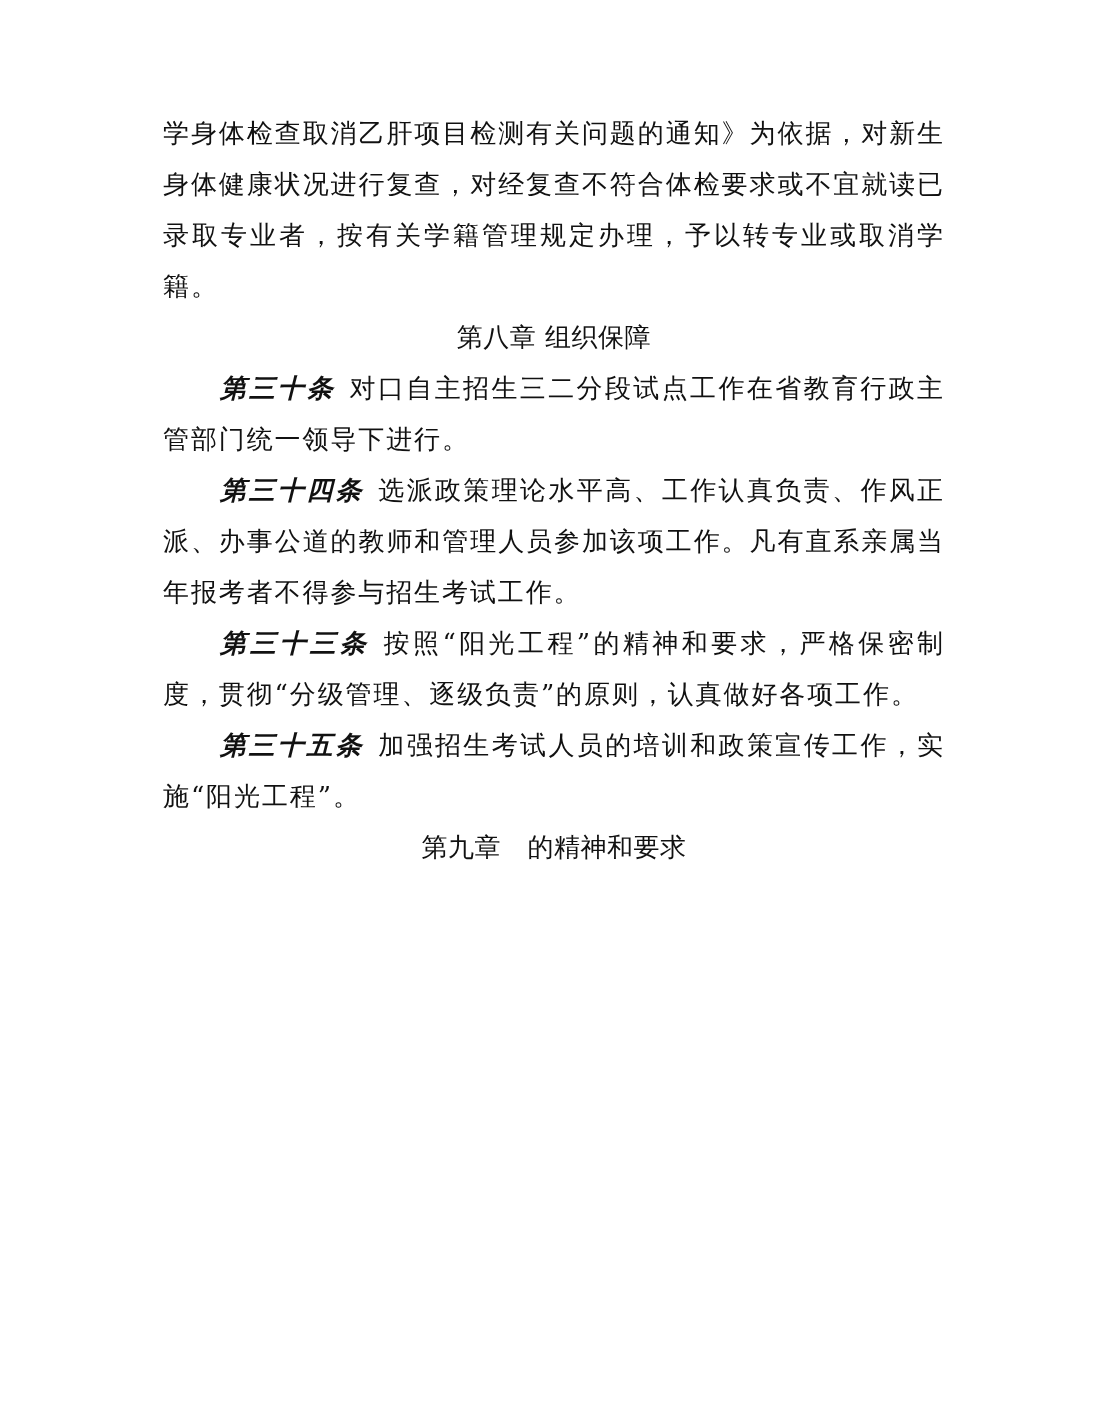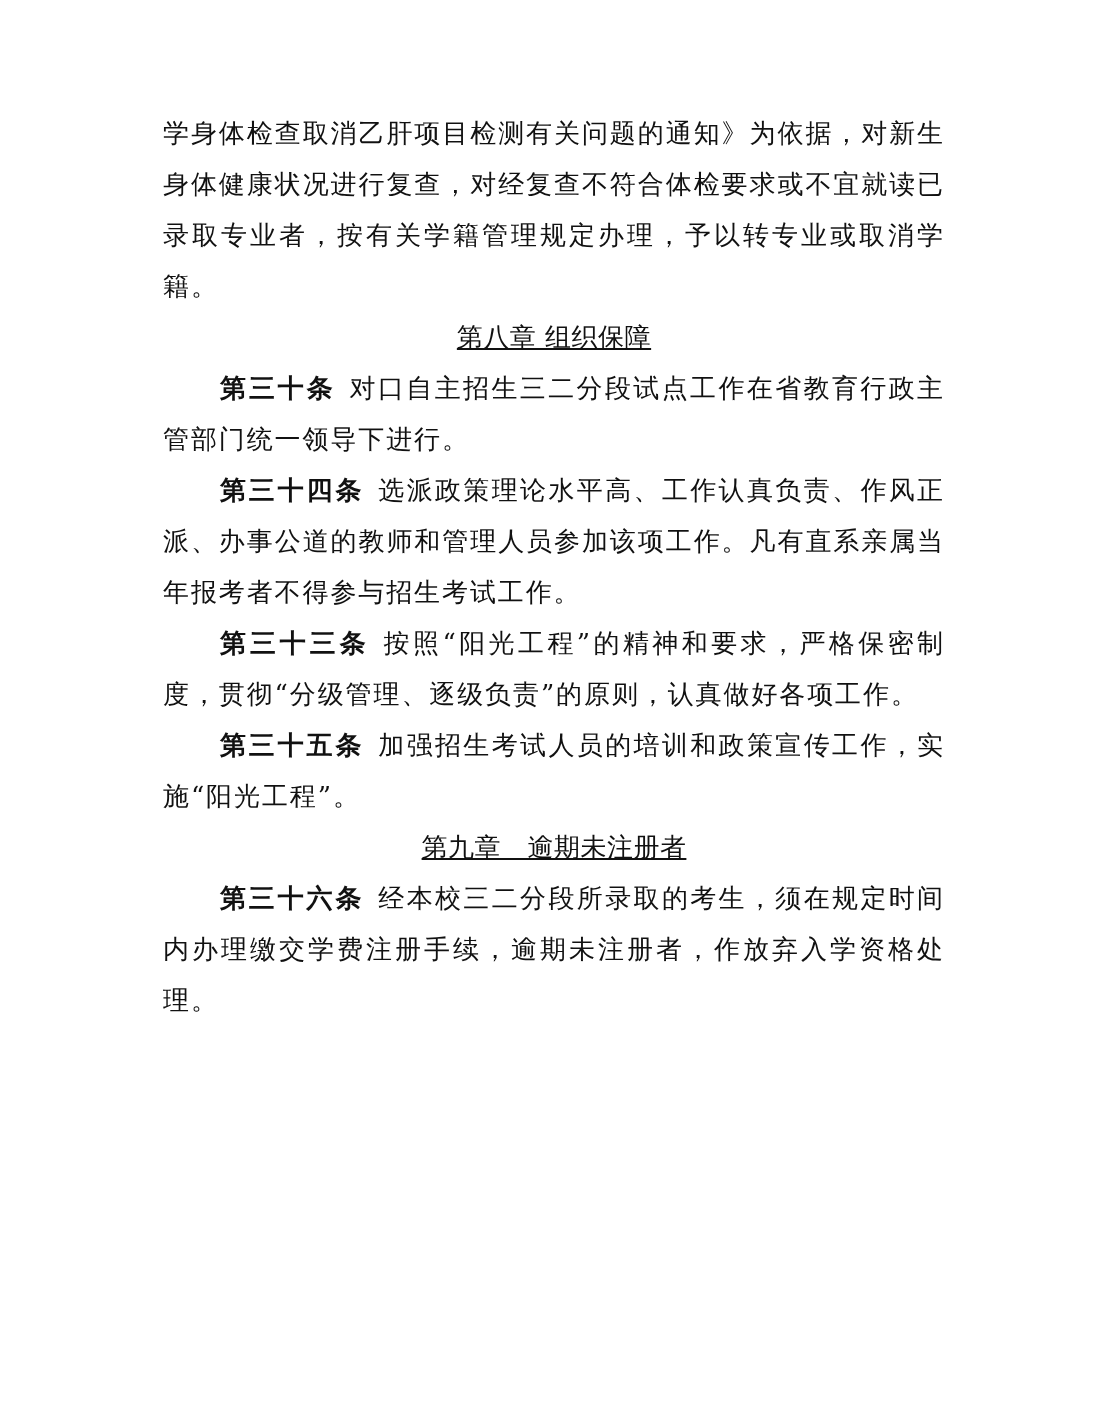--- a/index.html
+++ b/index.html
@@ -34,27 +34,27 @@
     }
     .heading {
       margin: 0;
       text-align: center;
       font-family: "DejaVu Sans", "Liberation Sans", sans-serif;
       font-size: 26px;
       line-height: 51px;
       letter-spacing: 0.5px;
       font-weight: 500;
       white-space: pre;
-      text-decoration: underline;
     }
     .article-label {
       font-weight: bold;
       font-family: "DejaVu Serif", "Liberation Serif", serif;
       letter-spacing: 2.4px;
       margin-right: 14px;
+      font-style: italic;
     }
   </style>
 </head>
 <body>
 
 <div class="page">
 
   <p class="para">学身体检查取消乙肝项目检测有关问题的通知》为依据，对新生身体健康状况进行复查，对经复查不符合体检要求或不宜就读已录取专业者，按有关学籍管理规定办理，予以转专业或取消学籍。</p>
 
   <h2 class="heading">第八章 组织保障</h2>
@@ -62,17 +62,16 @@
   <p class="para indent"><span class="article-label">第三十条</span><span>对口自主招生三二分段试点工作在省教育行政主管部门统一领导下进行。</span></p>
 
 
 
   <p class="para indent"><span class="article-label">第三十四条</span><span>选派政策理论水平高、工作认真负责、作风正派、办事公道的教师和管理人员参加该项工作。凡有直系亲属当年报考者不得参与招生考试工作。</span></p>
 
   <p class="para indent"><span class="article-label">第三十三条</span><span>按照“阳光工程”的精神和要求，严格保密制度，贯彻“分级管理、逐级负责”的原则，认真做好各项工作。</span></p>
 
   <p class="para indent"><span class="article-label">第三十五条</span><span>加强招生考试人员的培训和政策宣传工作，实施“阳光工程”。</span></p>
 
-  <h2 class="heading">第九章   逾期未注册者</h2>
+  <h2 class="heading">第九章   的精神和要求</h2>
 
-  <p class="para indent"><span class="article-label">第三十六条</span><span>经本校三二分段所录取的考生，须在规定时间内办理缴交学费注册手续，逾期未注册者，作放弃入学资格处理。</span></p>
 
 </div>
 
 </body></html>

